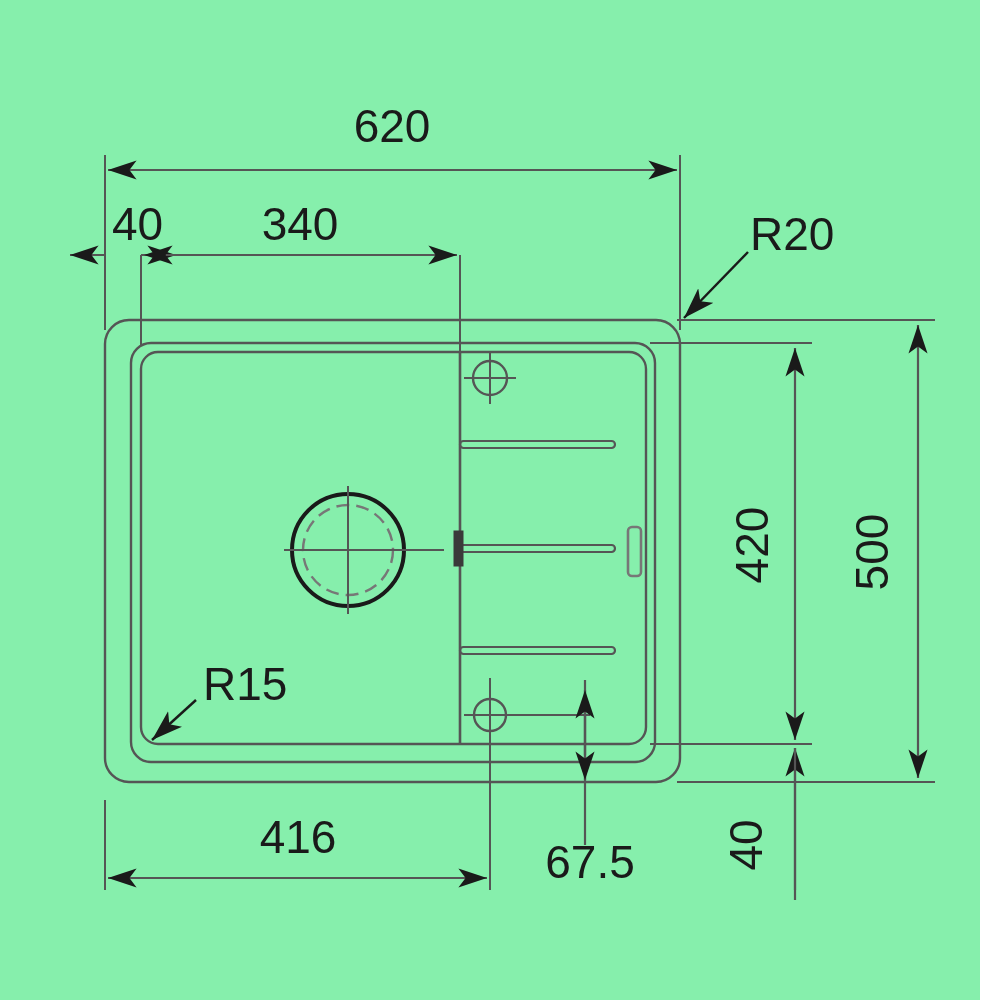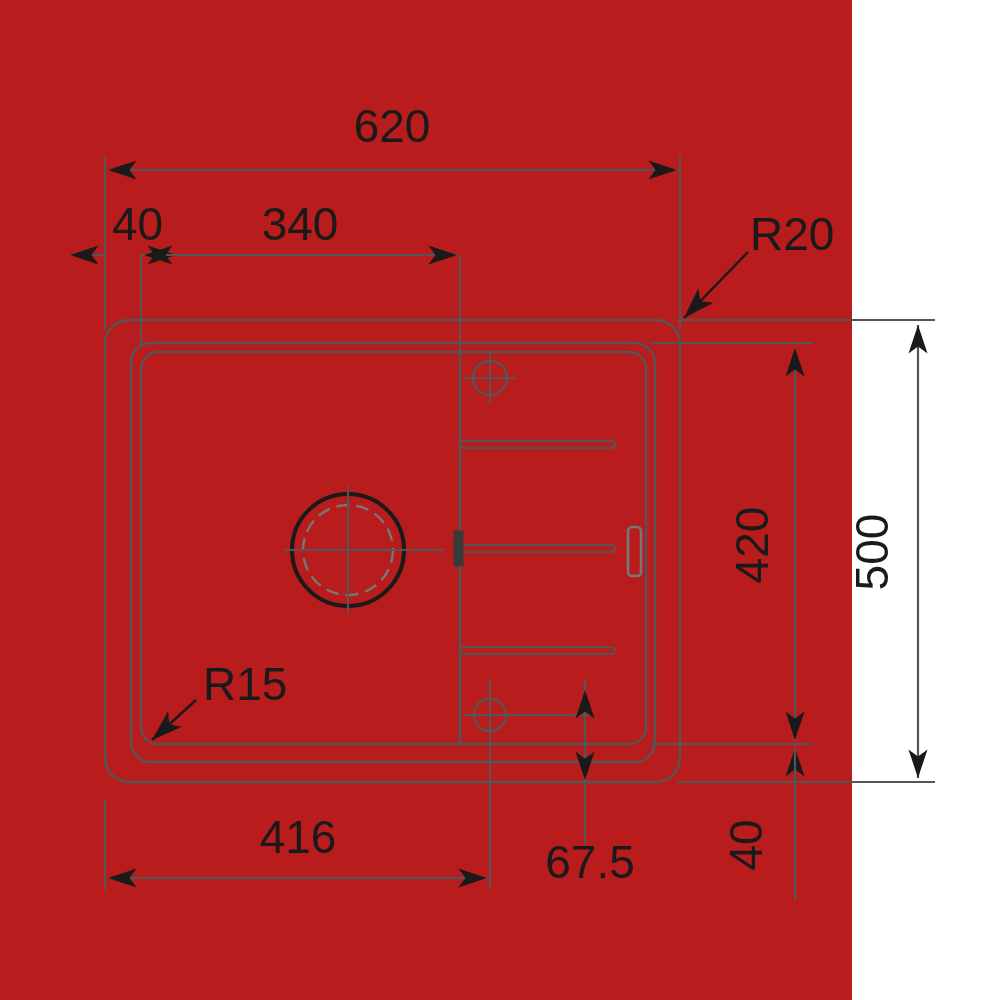--- a/index.html
+++ b/index.html
@@ -1,18 +1,18 @@
 <!DOCTYPE html>
 <html><head>
 <meta charset="utf-8">
 <title>Sink Technical Drawing</title>
 <style>
   html,body{margin:0;padding:0;background:#ffffff;}
   body{width:1000px;height:1000px;overflow:hidden;font-family:"Liberation Sans",sans-serif;}
-  #stage{position:relative;width:852px;height:1000px;background:#b91c1c;}
+  #stage{position:relative;width:980px;height:1000px;background:#86efac;}
   svg{display:block;}
   .dimtext{font-family:"Liberation Sans",sans-serif;font-size:46px;fill:#1a1a1a;font-weight:400;}
   .radtext{font-family:"Liberation Sans",sans-serif;font-size:46px;fill:#1a1a1a;font-weight:400;}
 </style>
 </head>
 <body>
 
 <div id="stage">
 <svg width="1000" height="1000" viewBox="0 0 1000 1000" xmlns="http://www.w3.org/2000/svg">
 

